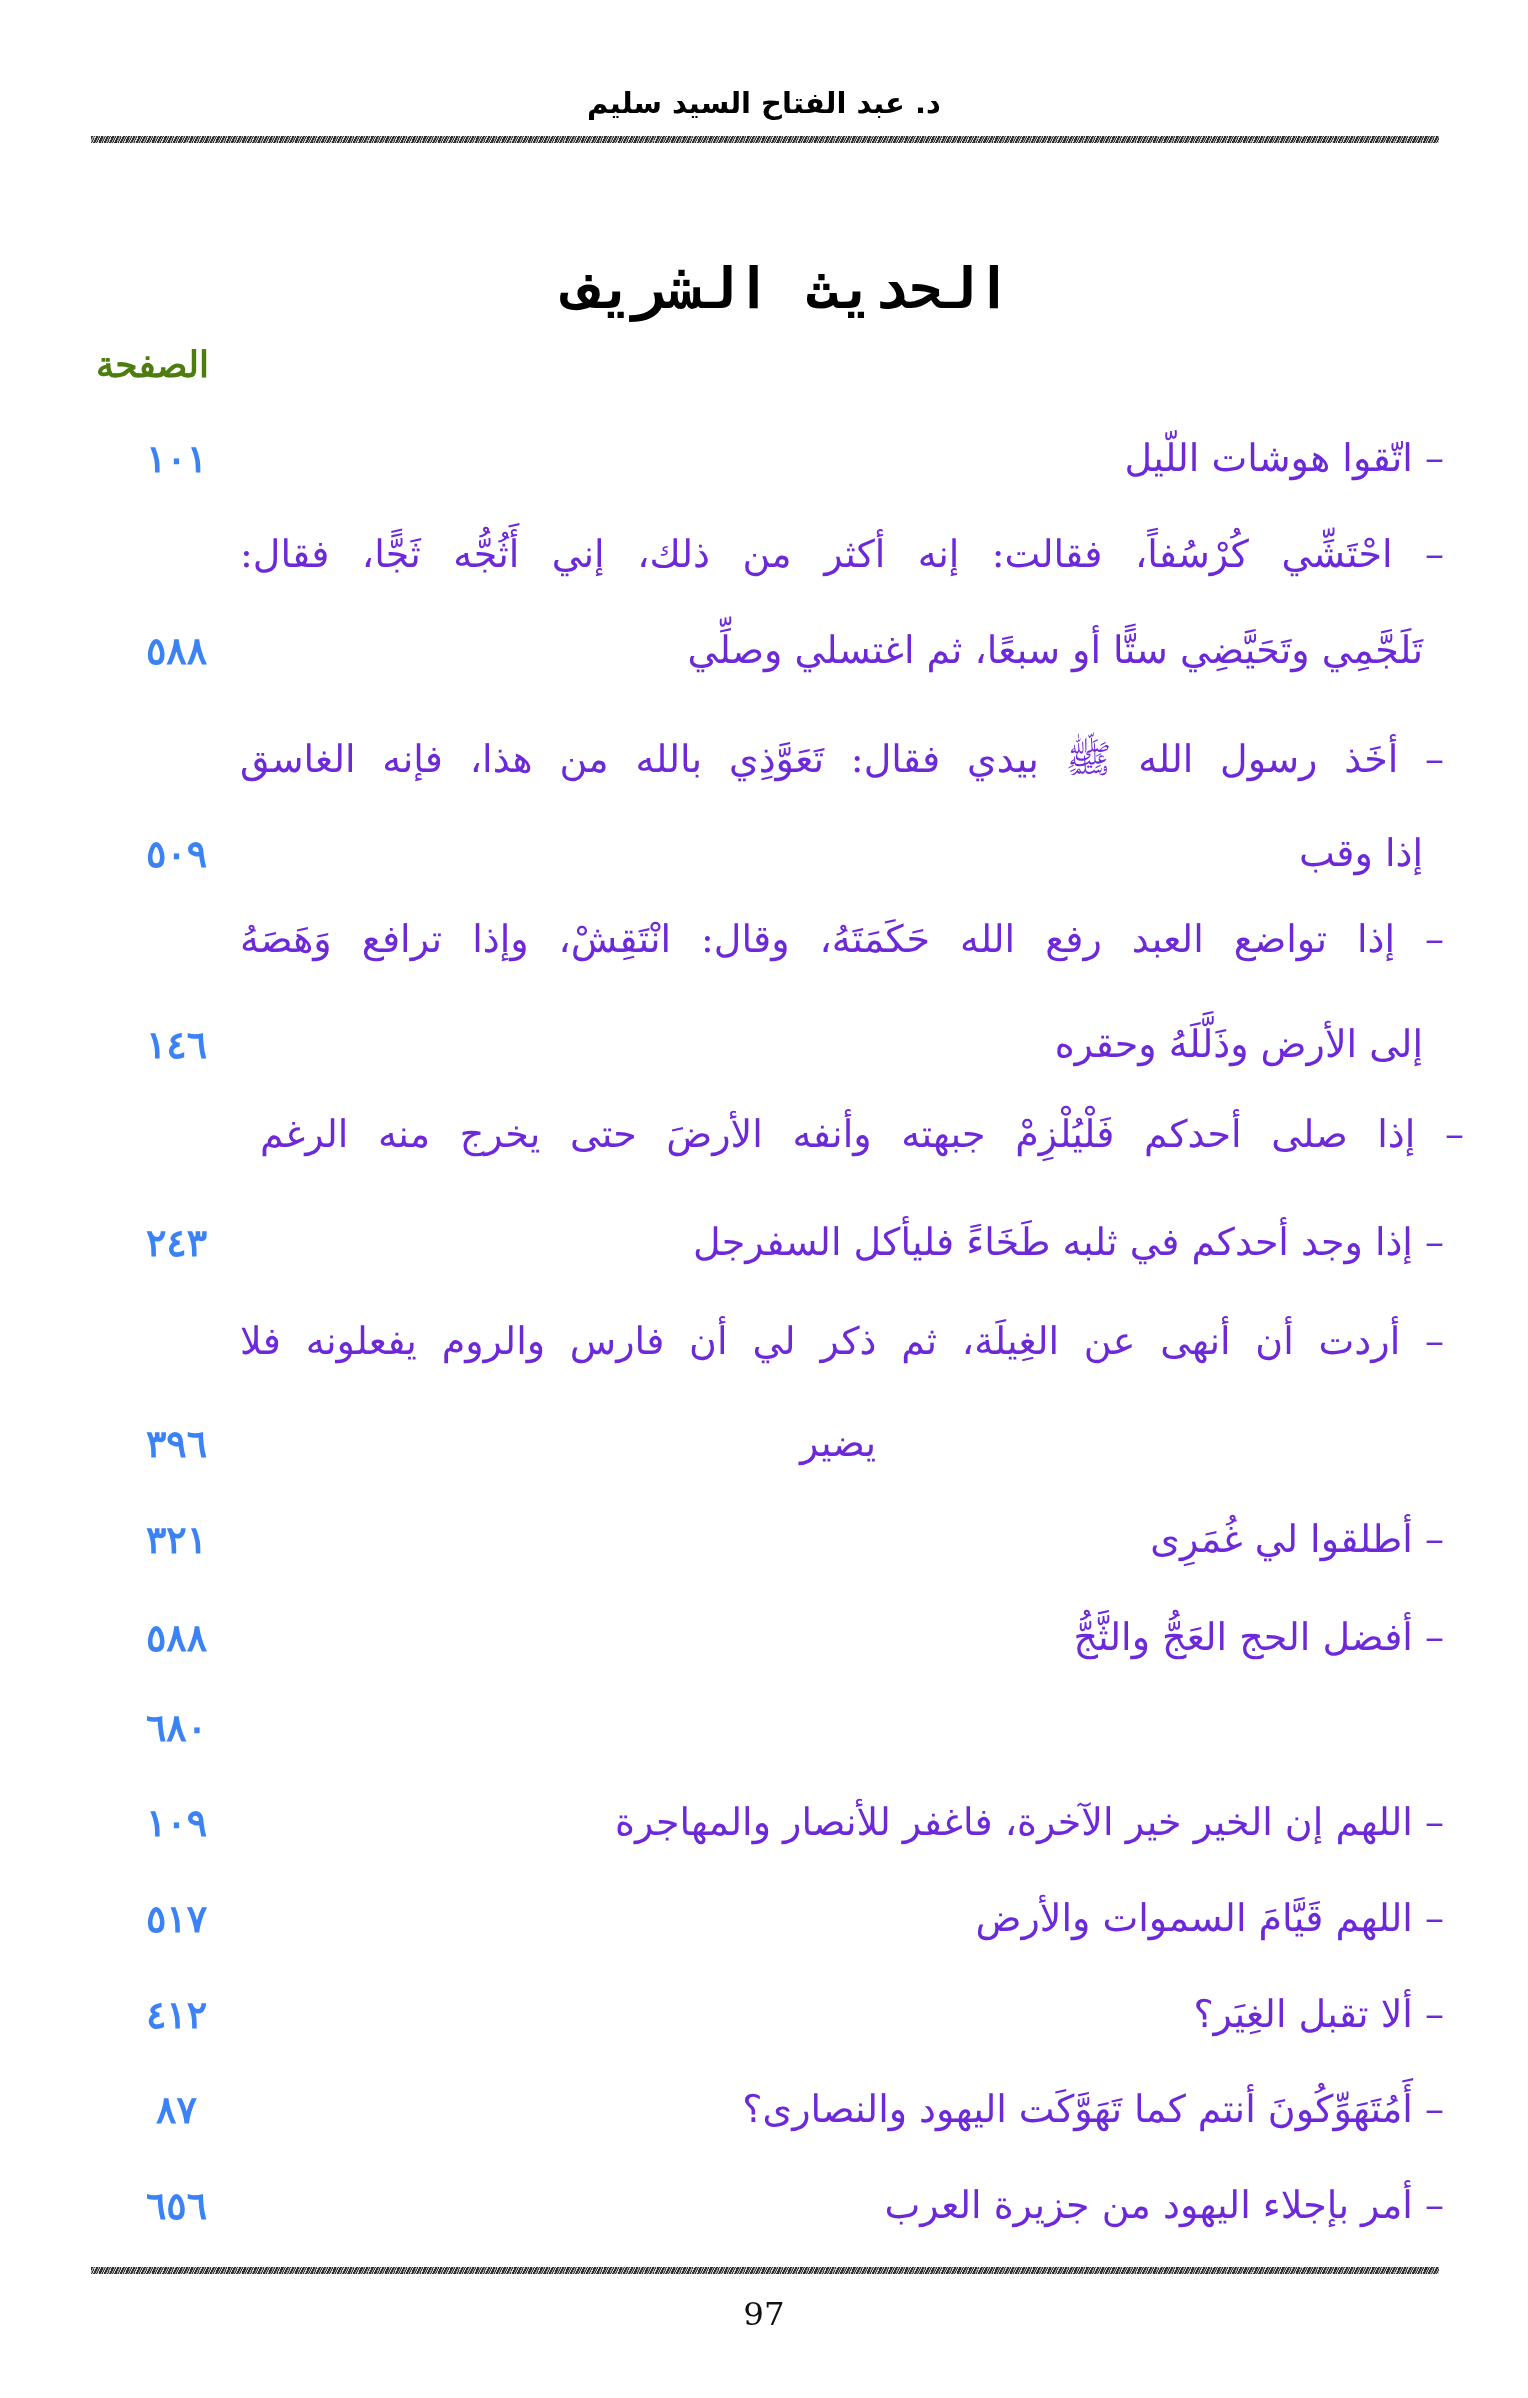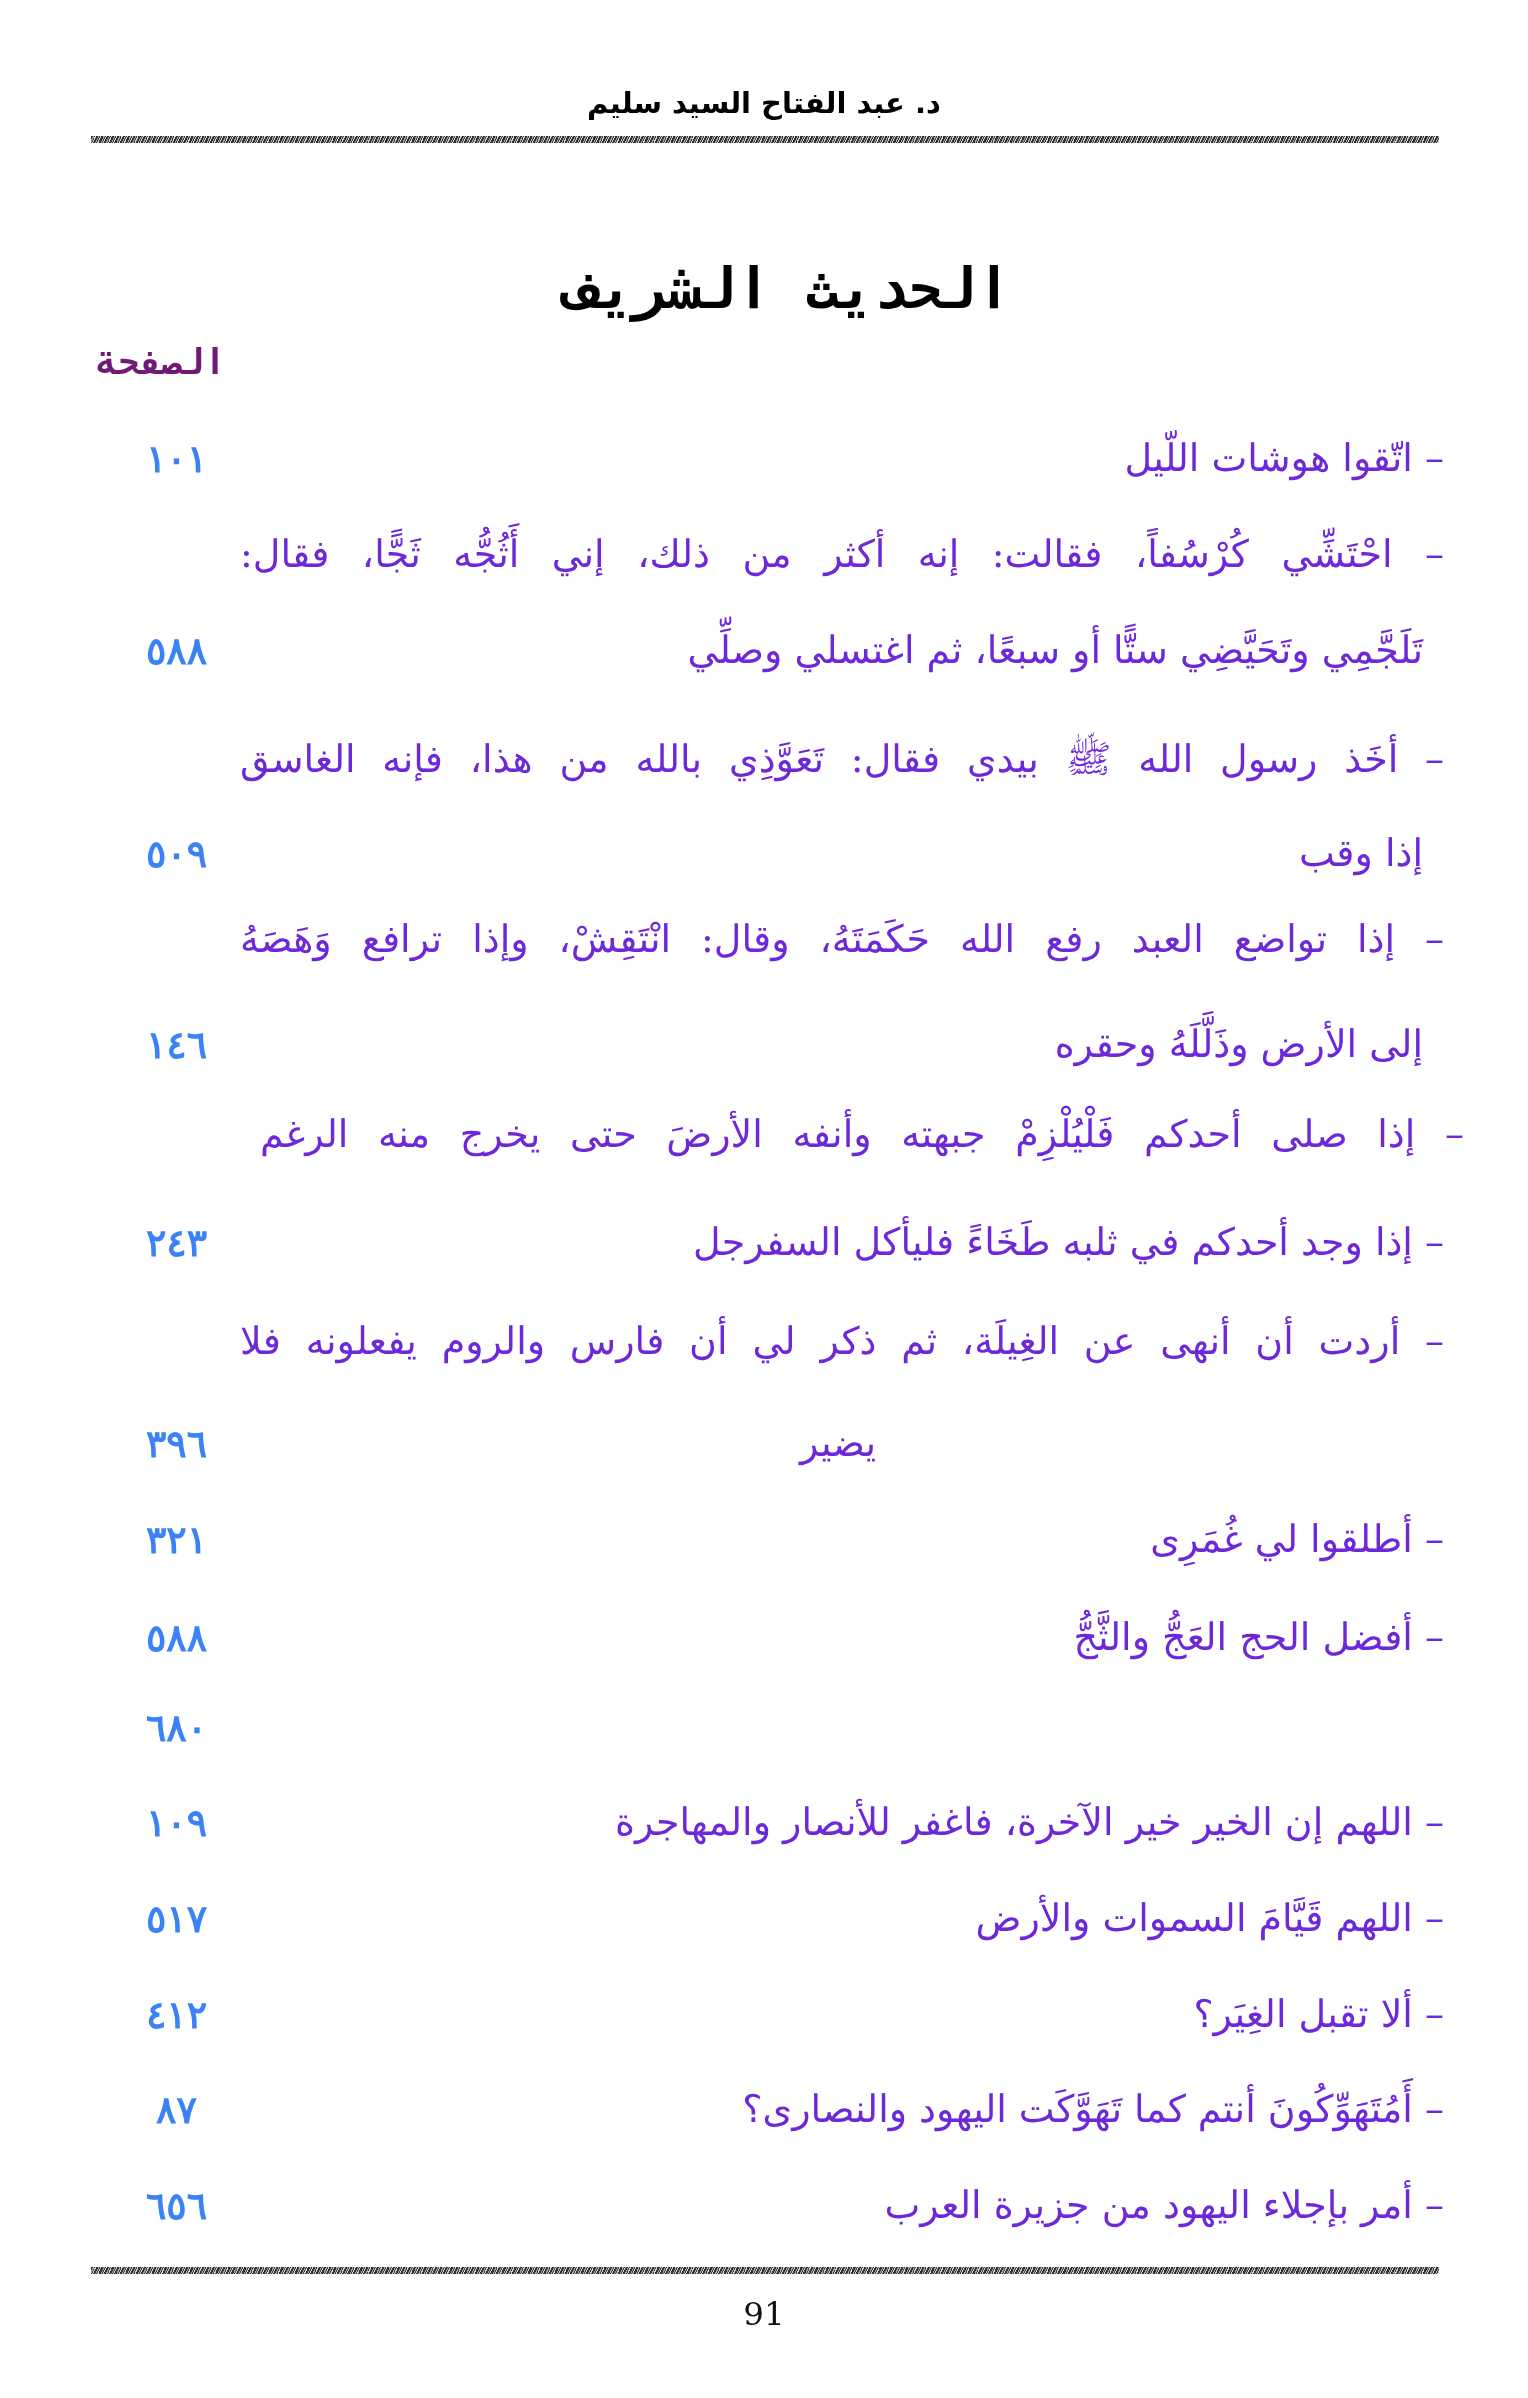--- a/index.html
+++ b/index.html
@@ -53,25 +53,25 @@
     color: #000;
     padding-left: 24px;
   }
   .col-label {
     position: absolute;
     top: 340px;
     left: 96px;
     width: 153px;
     text-align: left;
     direction: rtl;
-    font-family: Liberation Mono, monospace;
+    font-family: Liberation Sans, sans-serif;
     font-weight: bold;
     font-size: 36px;
     line-height: 50px;
-    color: #701a75;
+    color: #4d7c0f;
   }
   .row {
     position: absolute;
     left: 0;
     width: 1528px;
     height: 67px;
   }
   .row .text {
     position: absolute;
     right: 84px;
@@ -197,14 +197,14 @@
     <span class="text">– أَمُتَهَوِّكُونَ أنتم كما تَهَوَّكَت اليهود والنصارى؟</span>
     <span class="num">٨٧</span>
   </div>
   <div class="row" style="top:2172px;">
     <span class="text">– أمر بإجلاء اليهود من جزيرة العرب</span>
     <span class="num">٦٥٦</span>
   </div>
 </div>
 
 <div class="rule bottom"></div>
-<div class="folio">91</div>
+<div class="folio">97</div>
 
 
 </body></html>

